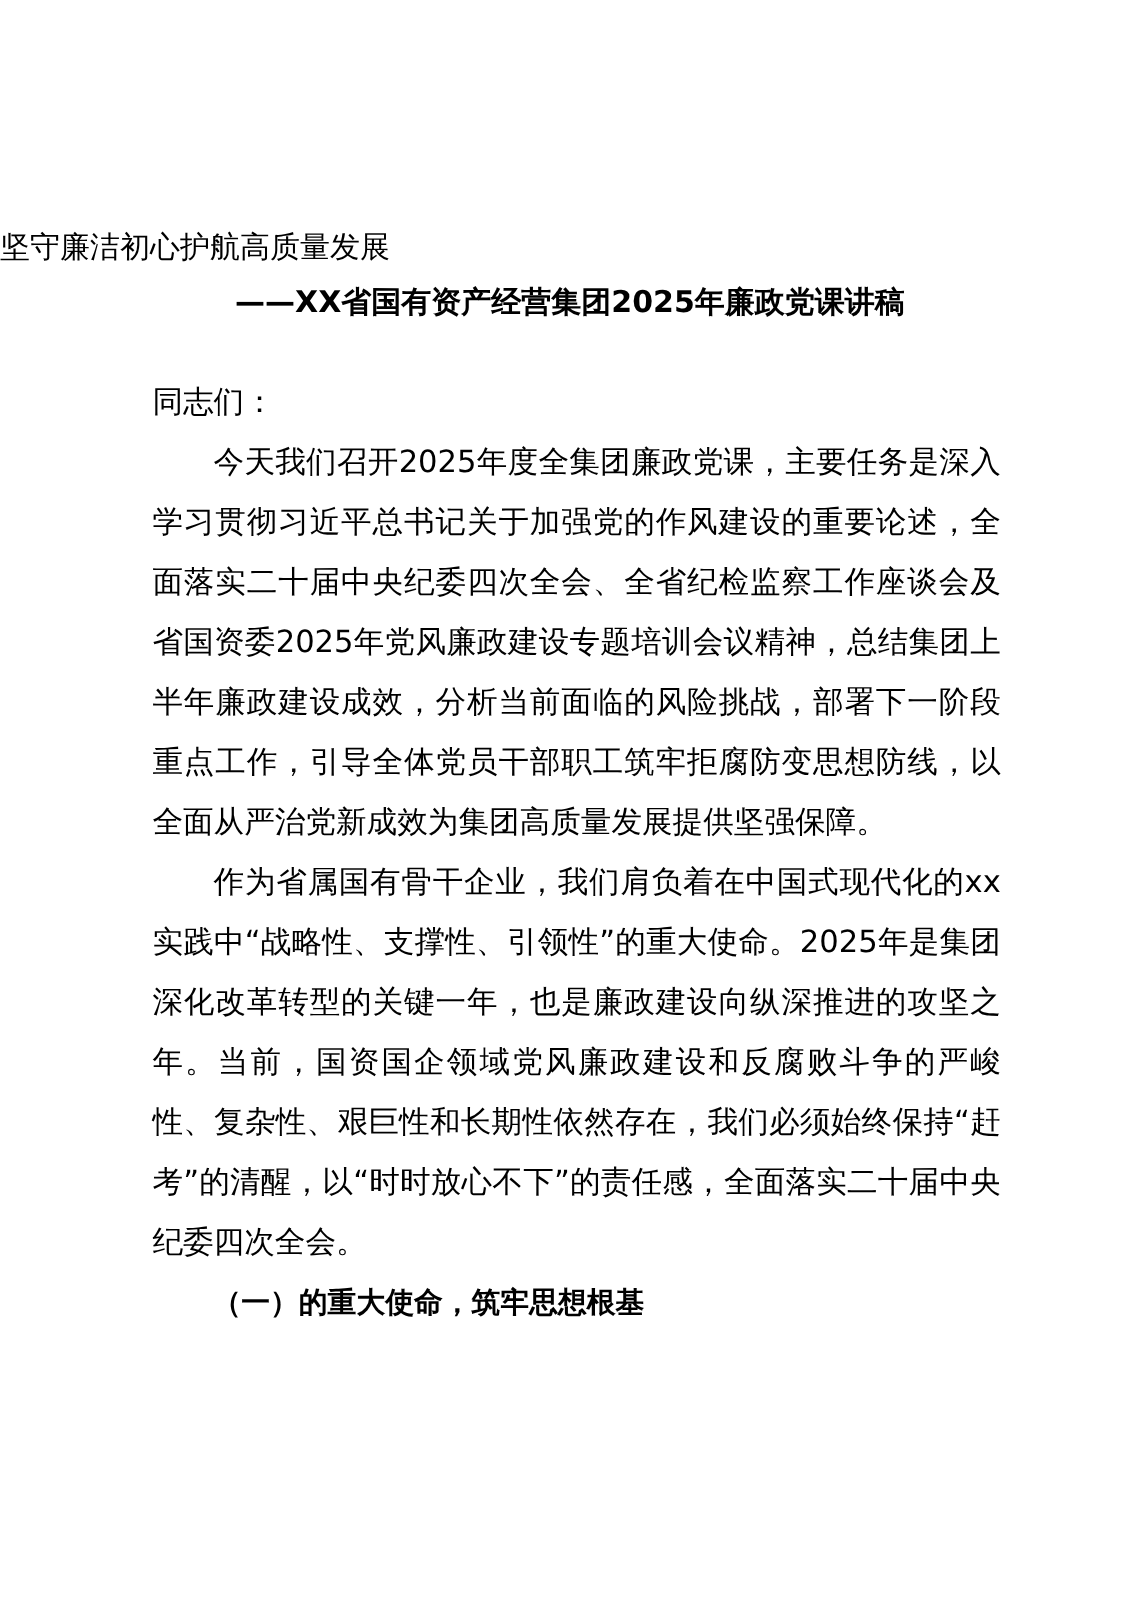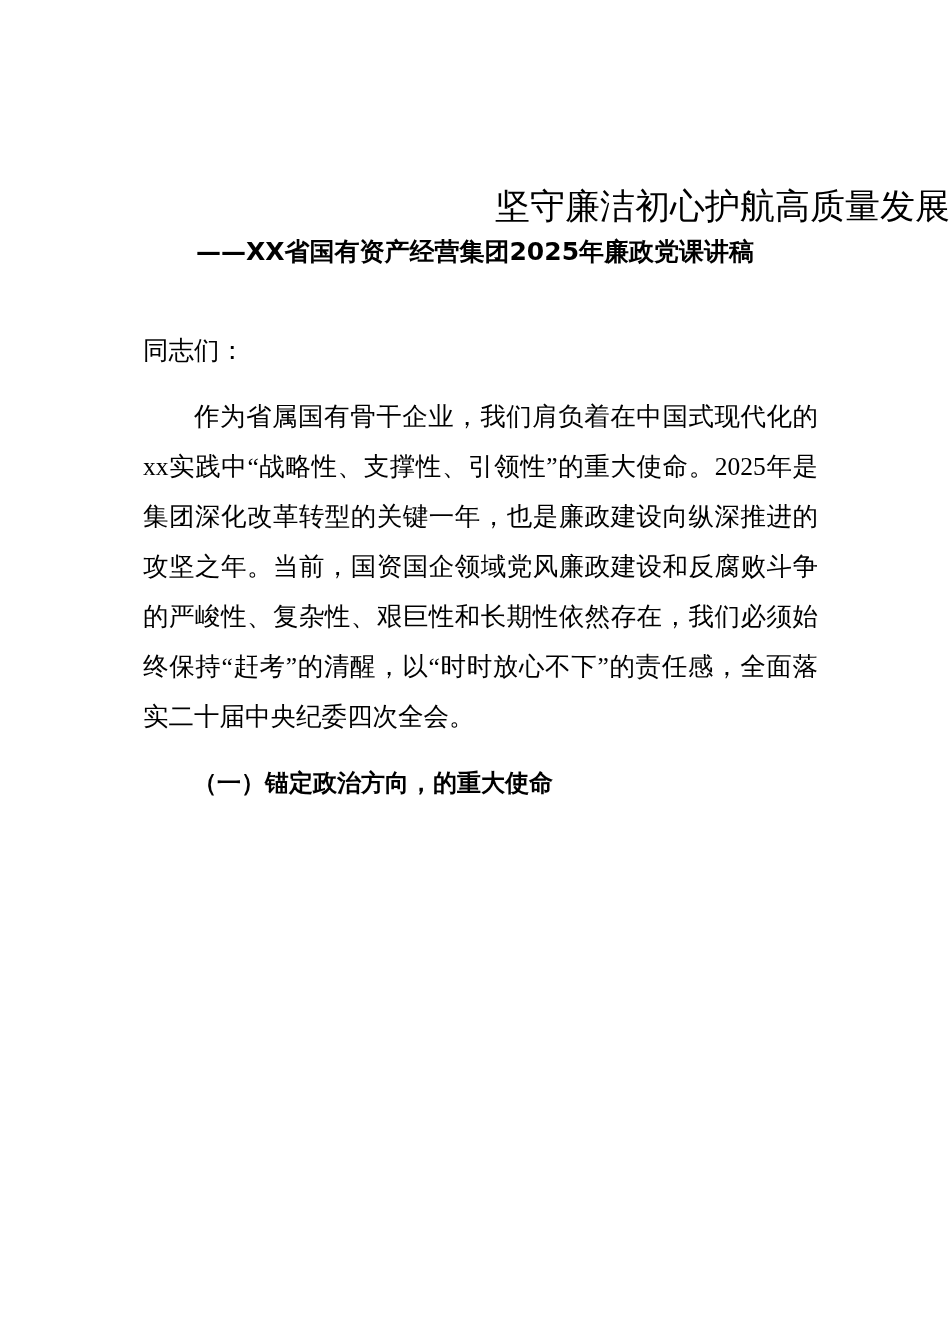--- a/index.html
+++ b/index.html
@@ -1,43 +1,44 @@
 <!DOCTYPE html>
 <html><head>
   <meta charset="utf-8">
   <style>
     html, body { margin: 0; padding: 0; background: #ffffff; }
     body { width: 950px; height: 1344px; position: relative; overflow: hidden; color: #000; }
     .page { position: absolute; left: 0; top: 0; width: 950px; height: 1344px; background: #fff; }
     .title {
-      position: absolute; left: 0; width: 950px; top: 181px; text-align: right;
-      font-family: "DejaVu Sans", sans-serif; font-size: 35px; line-height: 50px; font-weight: normal;
+      position: absolute; left: 0; width: 950px; top: 181px; text-align: left;
+      font-family: "DejaVu Sans", sans-serif; font-size: 25px; line-height: 50px; font-weight: normal;
       margin: 0;
     }
     .subtitle {
       position: absolute; left: 0; width: 950px; top: 230px; text-align: center;
       font-family: "DejaVu Sans", sans-serif; font-size: 25px; line-height: 44px; font-weight: bold;
       margin: 0;
     }
     .body {
       position: absolute; left: 127px; width: 707px; top: 310px;
       font-family: "DejaVu Sans", sans-serif; font-size: 25.5px; line-height: 50px;
       text-align: justify; text-justify: inter-character;
     }
-    .body p { margin: 16px; font-family: Liberation Serif, serif; }
+    .body p { margin: 0; }
     .indent { text-indent: 51px; }
     .salutation { margin-bottom: 0; }
     .h1 { text-indent: 51px; font-size: 24px; }
     .h2 { font-weight: bold; padding-left: 50px; font-size: 24px; margin-top: 0; }
   </style>
 </head>
 <body>
 
 <div class="page">
   <h1 class="title">坚守廉洁初心护航高质量发展</h1>
   <h2 class="subtitle">——XX省国有资产经营集团2025年廉政党课讲稿</h2>
 
   <div class="body">
     <p class="salutation">同志们：</p>
+    <p class="indent">今天我们召开2025年度全集团廉政党课，主要任务是深入学习贯彻习近平总书记关于加强党的作风建设的重要论述，全面落实二十届中央纪委四次全会、全省纪检监察工作座谈会及省国资委2025年党风廉政建设专题培训会议精神，总结集团上半年廉政建设成效，分析当前面临的风险挑战，部署下一阶段重点工作，引导全体党员干部职工筑牢拒腐防变思想防线，以全面从严治党新成效为集团高质量发展提供坚强保障。</p>
     <p class="indent">作为省属国有骨干企业，我们肩负着在中国式现代化的xx实践中“战略性、支撑性、引领性”的重大使命。2025年是集团深化改革转型的关键一年，也是廉政建设向纵深推进的攻坚之年。当前，国资国企领域党风廉政建设和反腐败斗争的严峻性、复杂性、艰巨性和长期性依然存在，我们必须始终保持“赶考”的清醒，以“时时放心不下”的责任感，全面落实二十届中央纪委四次全会。</p>
-    <p class="h2">（一）锚定政治方向，的重大使命</p>
+    <p class="h2">（一）的重大使命，筑牢思想根基</p>
   </div>
 </div>
 
 </body></html>

